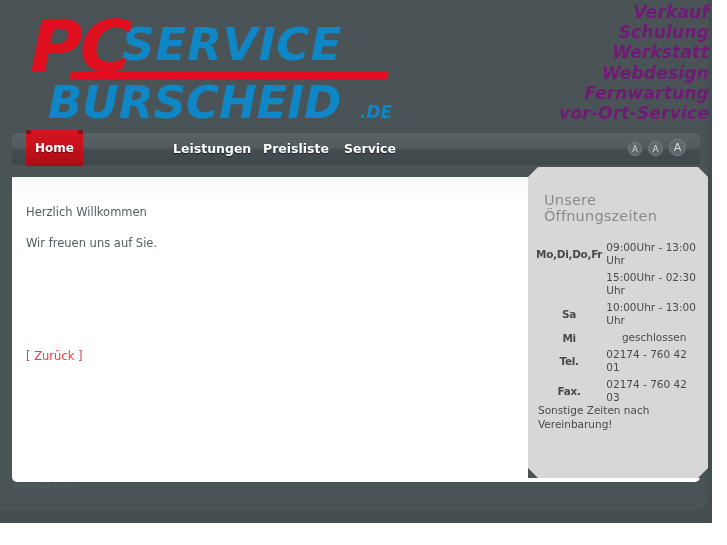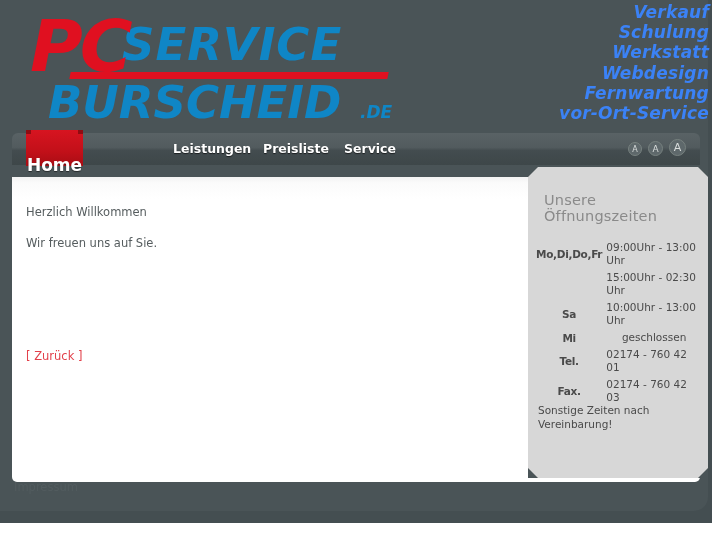--- a/index.html
+++ b/index.html
@@ -107,21 +107,21 @@
   #services {
     position: absolute;
     right: 11px; top: 2px;
     text-align: right;
   }
   #services div {
     font-family: "DejaVu Sans", sans-serif;
     font-size: 17px;
     font-weight: bold;
     font-style: italic;
-    color: #3b82f6;
+    color: #701a75;
     line-height: 20.2px;
     letter-spacing: 0.2px;
     white-space: nowrap;
   }
 
   
   #navbar {
     position: absolute;
     left: 12px; top: 133px;
     width: 688px; height: 32px;
@@ -162,25 +162,25 @@
   }
   #nav-home::after {
     content: "";
     position: absolute;
     right: 0; top: 0;
     width: 5px; height: 4px;
     background: #8f0c12;
   }
   #nav-home-label {
     position: absolute;
-    left: 0; top: 25px;
+    left: 0; top: 11px;
     width: 57px;
     text-align: center;
     font-family: "DejaVu Sans", sans-serif;
-    font-size: 17px;
+    font-size: 12px;
     font-weight: bold;
     color: #ffffff;
     text-shadow: 0 1px 1px rgba(0,0,0,0.5);
   }
 
   
   #fontsize {
     position: absolute;
     right: 14px; top: 6px;
     display: flex;

